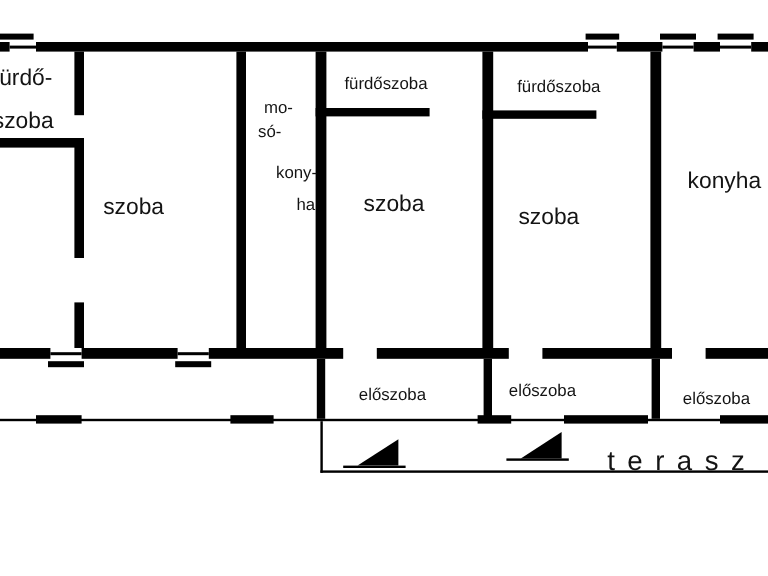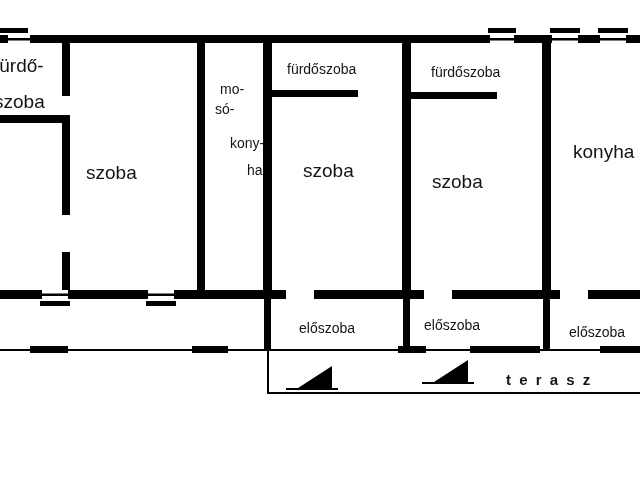--- a/index.html
+++ b/index.html
@@ -8,21 +8,21 @@
     position:relative;width:640px;height:480px;background:#ffffff;
     font-family:"Liberation Sans",sans-serif;color:#111111;
   }
   #plan svg{position:absolute;left:0;top:0;}
   .lbl{
     position:absolute;white-space:nowrap;color:#141414;
     font-family:"Liberation Sans",sans-serif;line-height:1.1;
   }
   .fs19{font-size:19px;}
   .fs18{font-size:14px;}
-  .terr{font-size:15px;font-weight:bold;letter-spacing:2px;}
+  .terr{font-size:23px;font-weight:normal;letter-spacing:2px;}
 </style>
 </head>
 <body>
 
 <div id="plan">
 
   <svg width="640" height="480" viewBox="0 0 640 480">
 
     <g fill="#000000">
       <rect x="0" y="35" width="8" height="8"></rect>

